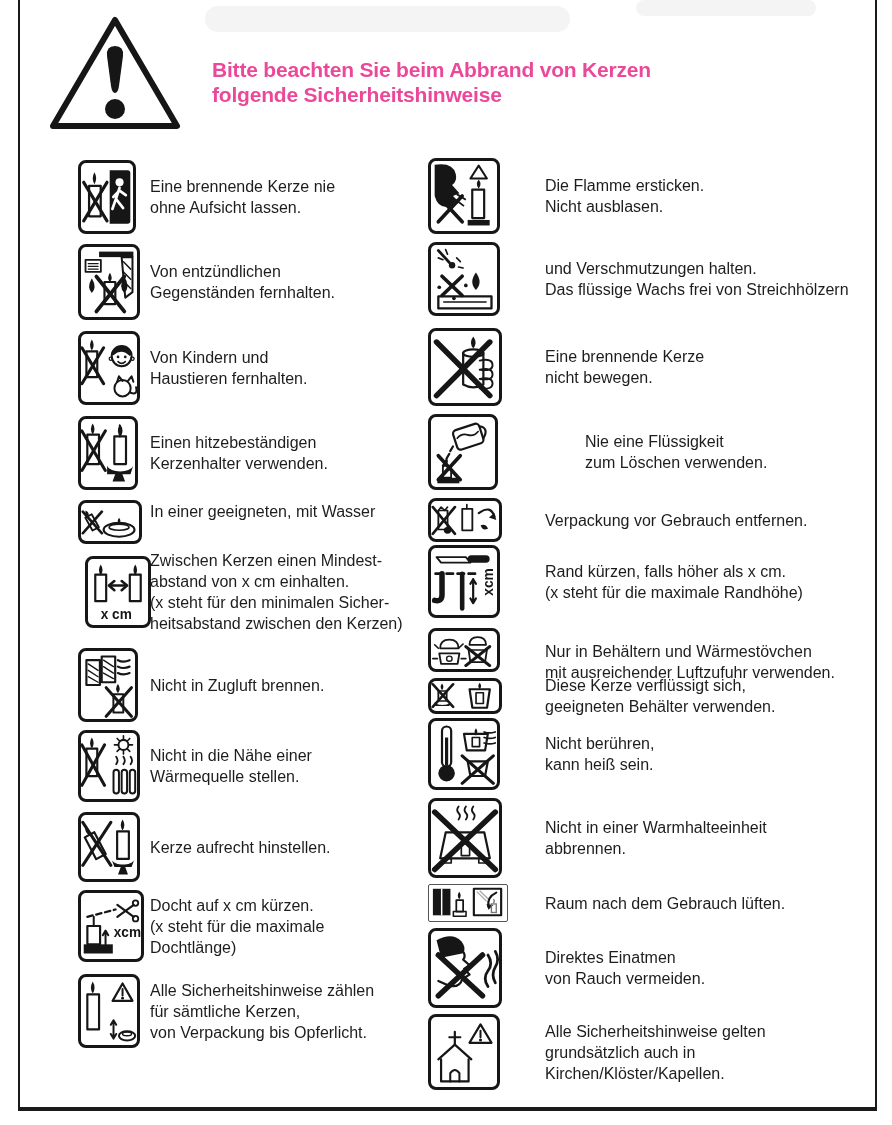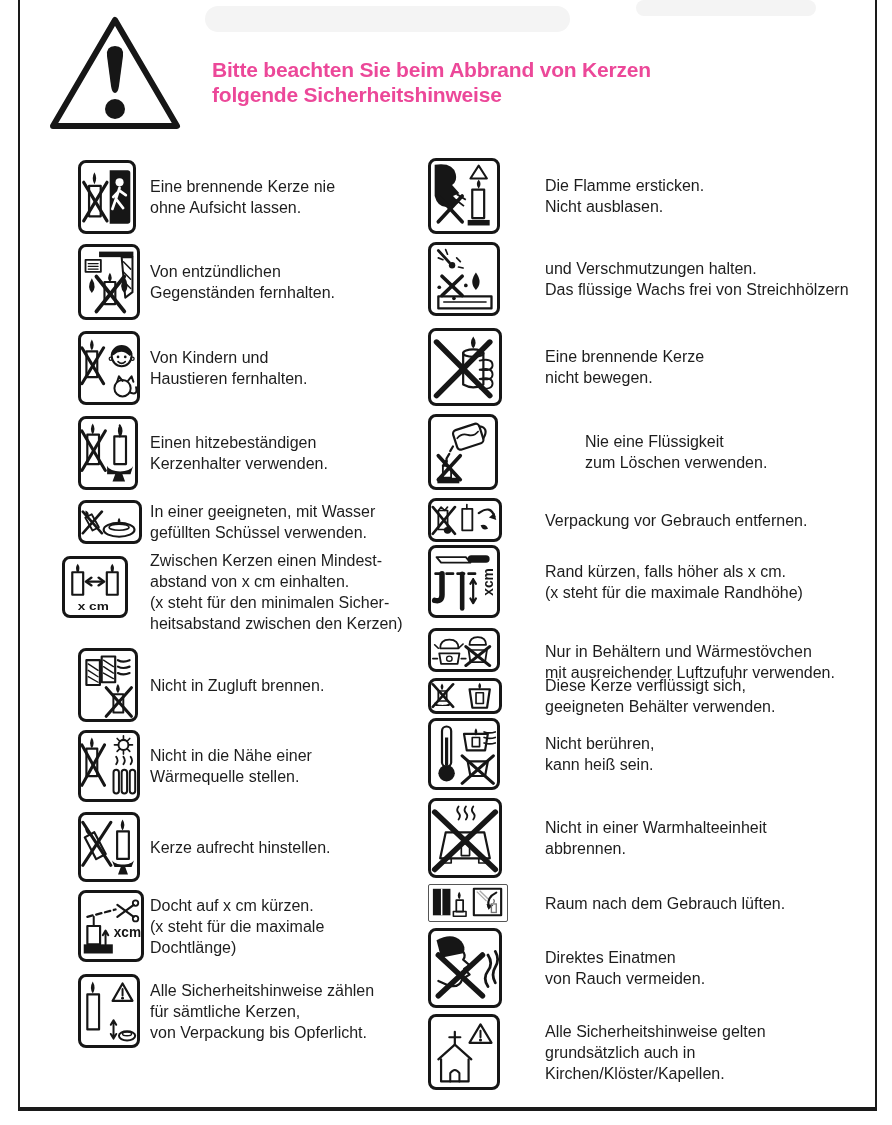--- a/index.html
+++ b/index.html
@@ -118,23 +118,22 @@
           </g>
  <line x1="2" y1="10" x2="23" y2="35" stroke="#161616" fill="none" stroke-linecap="round" stroke-linejoin="round" stroke-width="3"></line>
           <line x1="23" y1="10" x2="2" y2="35" stroke="#161616" fill="none" stroke-linecap="round" stroke-linejoin="round" stroke-width="3"></line>
  <path d="M42 17 q3 4 0 7 q-3 -3 0 -7" fill="#161616"></path>
  <ellipse cx="42" cy="31" rx="17" ry="8" stroke="#161616" fill="none" stroke-linecap="round" stroke-linejoin="round" stroke-width="2.4"></ellipse>
  <ellipse cx="42" cy="28" rx="11" ry="3.5" stroke="#161616" fill="none" stroke-linecap="round" stroke-linejoin="round" stroke-width="1.8"></ellipse>
 </svg>
       </div>
       <div class="item-text" style="left: 150px; top: 501px;">
         <div>In einer geeigneten, mit Wasser</div>
-        <div>gefüllten Schüssel verwenden.</div>
-      </div>
-      <div class="icon-box" style="left: 62px; top: 556px; width: 66px; height: 62px;">
+      </div>
+      <div class="icon-box" style="left: 85px; top: 556px; width: 66px; height: 72px;">
         <svg viewBox="0 0 66 72" preserveAspectRatio="none">
  <path d="M14 6 q4 6 0 12 q-4 -6 0 -12" fill="#161616"></path>
  <rect x="8" y="17" width="12" height="29" stroke="#161616" fill="none" stroke-linecap="round" stroke-linejoin="round" stroke-width="2.4"></rect>
  <path d="M52 6 q4 6 0 12 q-4 -6 0 -12" fill="#161616"></path>
  <rect x="46" y="17" width="12" height="29" stroke="#161616" fill="none" stroke-linecap="round" stroke-linejoin="round" stroke-width="2.4"></rect>
  <line x1="25" y1="29" x2="41" y2="29" stroke="#161616" fill="none" stroke-linecap="round" stroke-linejoin="round" stroke-width="2.8"></line>
  <path d="M29 24 l-6 5 l6 5 M37 24 l6 5 l-6 5" stroke="#161616" fill="none" stroke-linecap="round" stroke-linejoin="round" stroke-width="2.8"></path>
  <text x="14" y="65" font-size="15" font-weight="bold" fill="#161616" font-family="inherit">x cm</text>
 </svg>
       </div>

